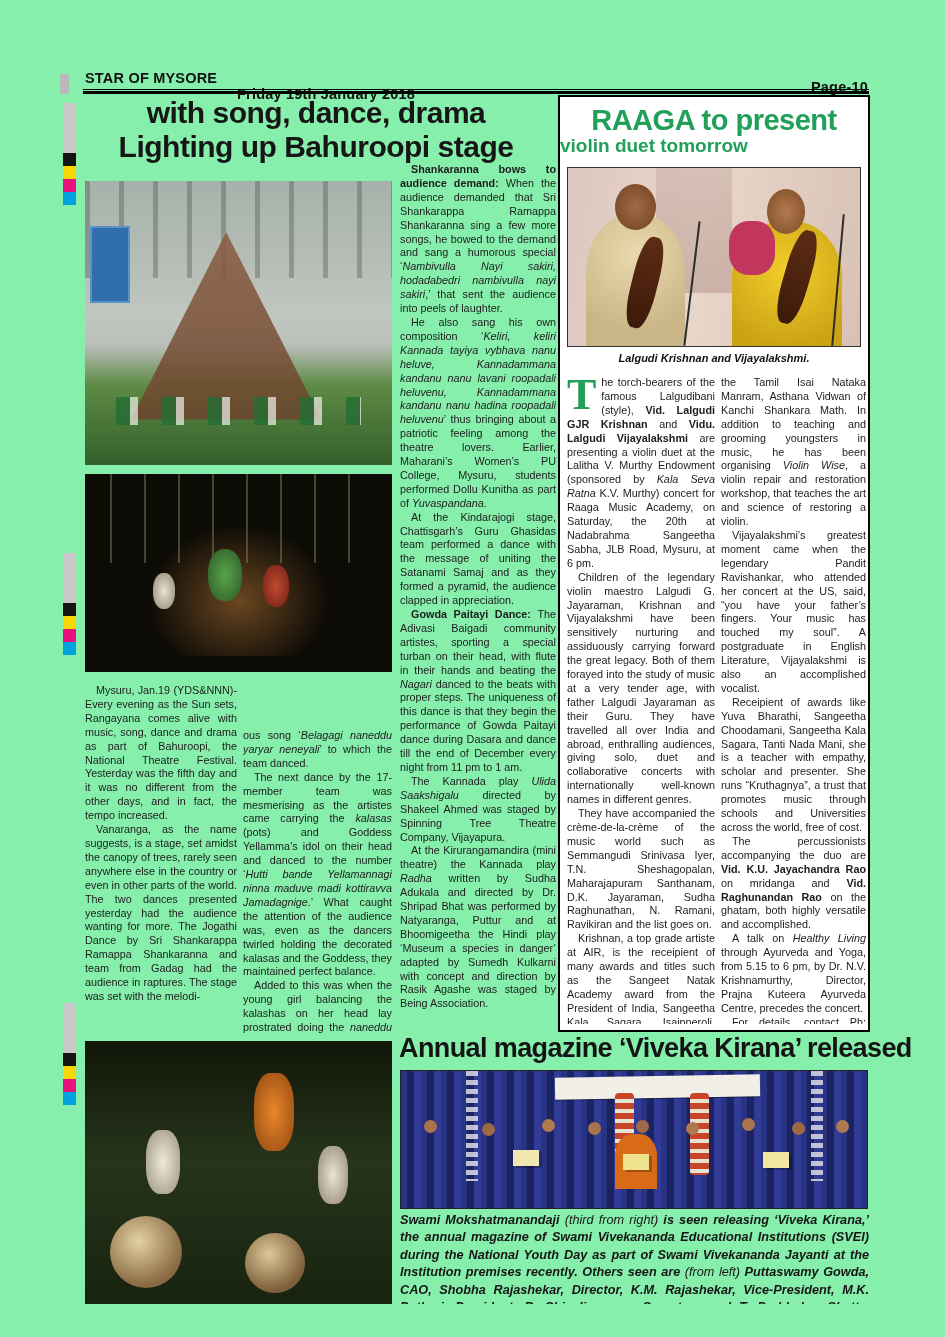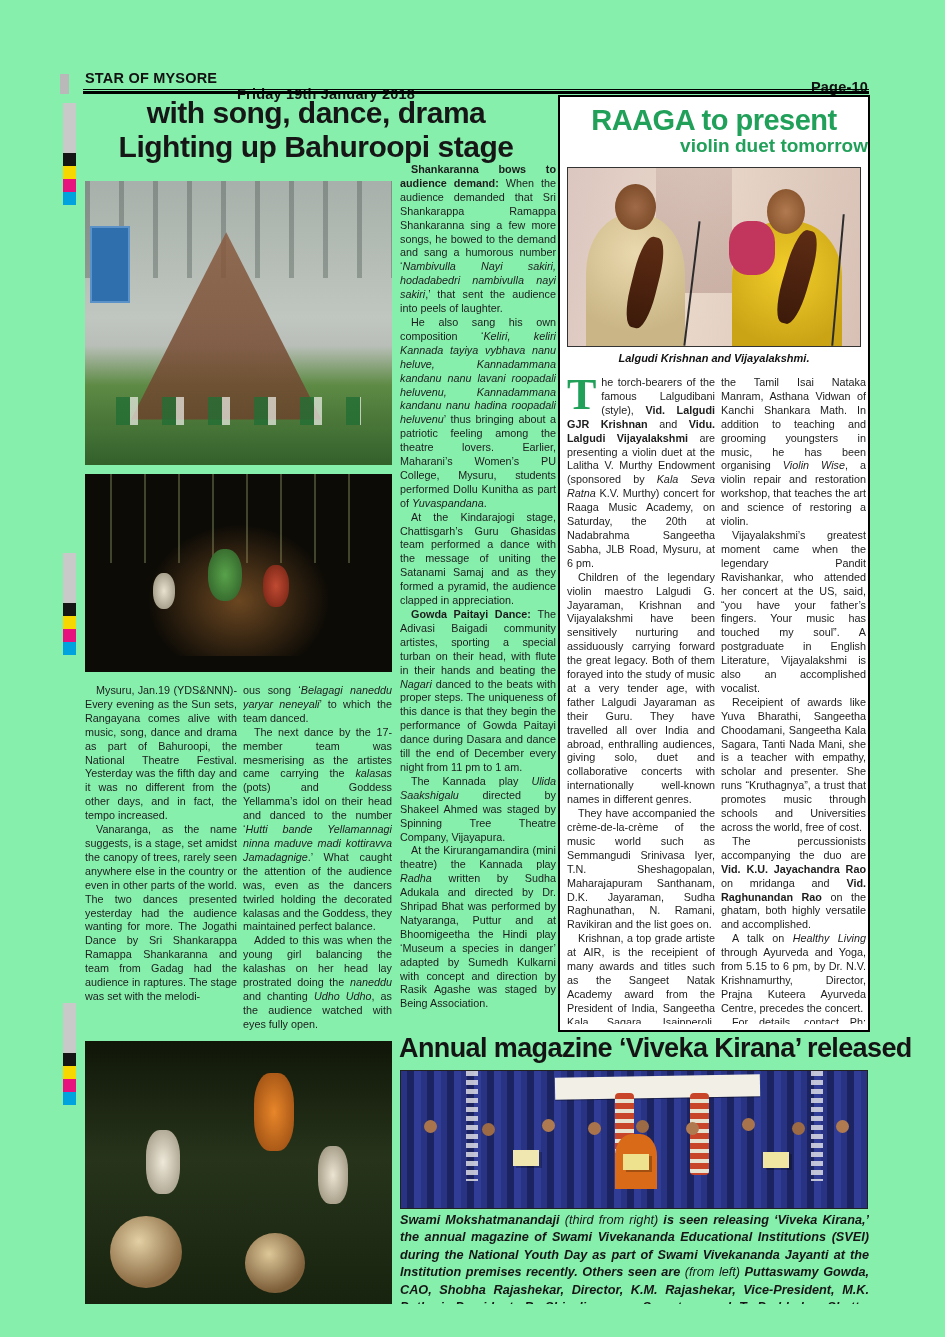--- a/index.html
+++ b/index.html
@@ -27,21 +27,21 @@
   
   .headline-1 { position:absolute; left:85px; top:96px; width:462px; text-align:center;
     font-weight:bold; font-size:30px; line-height:34px; letter-spacing:-.5px; color:#161616; }
   .viveka-headline { position:absolute; left:399px; top:1033px; width:470px;
     font-weight:bold; font-size:27px; letter-spacing:-.6px; white-space:nowrap; color:#141414; }
 
   
   .textcol { position:absolute; overflow:hidden; text-align:justify;
     font-size:10.8px; line-height:13.9px; color:#1c1c1c; }
   .textcol p { text-indent:11px; }
-  .textcol p.noindent { text-indent:0; }
+  .textcol p.noindent { text-indent:0;margin-top:45px; }
   .b { font-weight:bold; } .i { font-style:italic; }
   .col-a { left:85px;  top:684px; width:152px; height:349px; }
   .col-b { left:243px; top:684px; width:149px; height:349px; }
   .col-c { left:400px; top:163px; width:156px; height:871px; }
 
   
   .photo { position:absolute; overflow:hidden; }
   .ph1 { left:85px; top:181px; width:307px; height:284px;
     background:linear-gradient(180deg,#a7b0aa 0%,#c0c6c0 48%,#b9bfb8 58%,#5d8a44 72%,#33602b 100%); }
   .ph1-windows { position:absolute; left:0; top:0; right:0; height:34%;
@@ -74,21 +74,21 @@
   .ph3-fig-white1 { position:absolute; left:20%; top:34%; width:34px; height:64px; border-radius:40%;
     background:radial-gradient(#efe9da,#9a927c); }
   .ph3-fig-white2 { position:absolute; left:76%; top:40%; width:30px; height:58px; border-radius:40%;
     background:radial-gradient(#ece4d2,#8f8770); }
 
   
   .raaga-box { position:absolute; left:558px; top:95px; width:312px; height:937px;
     border:2px solid #000; background:#fff; }
   .raaga-h1 { margin-top:7px; text-align:center; font-weight:bold; font-size:29px;
     letter-spacing:-.5px; color:var(--green,#21a05a); }
-  .raaga-h2 { text-align:right; font-weight:bold; font-size:19px; margin-top:-2px;
+  .raaga-h2 { text-align:left; font-weight:bold; font-size:19px; margin-top:-2px;
     color:var(--green,#21a05a); }
   .raaga-photo { position:absolute; left:7px; top:70px; width:294px; height:180px;
     border:1px solid #333;
     background:linear-gradient(100deg,#dcc6c0 0%,#e9d8ca 42%,#d8c0b5 100%); }
   .v-poster { position:absolute; left:30%; top:0; width:26%; height:70%;
     background:linear-gradient(#cfb6ad,#bfa298); opacity:.7; }
   .v-man { position:absolute; left:6%; top:26%; width:34%; height:74%; border-radius:45% 45% 0 0;
     background:radial-gradient(circle at 50% 30%, #ead9ae, #c9b585 75%); }
   .v-man-head { position:absolute; left:16%; top:9%; width:14%; height:26%; border-radius:50%;
     background:radial-gradient(#a06a48,#71421f); }
@@ -201,21 +201,21 @@
   <div class="textcol col-a">
       <p><span>Mysuru, Jan.19 (YDS&amp;NNN)- Every evening as the Sun sets, Rangayana comes alive with music, song, dance and drama as part of Bahuroopi, the National Theatre Festival. Yesterday was the fifth day and it was no different from the other days, and in fact, the tempo increased.</span></p>
       <p><span>Vanaranga, as the name suggests, is a stage, set amidst the canopy of trees, rarely seen anywhere else in the country or even in other parts of the world. The two dances presented yesterday had the audience wanting for more. The Jogathi Dance by Sri Shankarappa Ramappa Shankaranna and team from Gadag had the audience in raptures. The stage was set with the melodi-</span></p>
     </div>
   <div class="textcol col-b">
       <p class="noindent"><span>ous song ‘</span><span class="i">Belagagi naneddu yaryar neneyali</span><span>’ to which the team danced.</span></p>
       <p><span>The next dance by the 17-member team was mesmerising as the artistes came carrying the </span><span class="i">kalasas</span><span> (pots) and Goddess Yellamma’s idol on their head and danced to the number ‘</span><span class="i">Hutti bande Yellamannagi ninna maduve madi kottiravva Jamadagnige</span><span>.’ What caught the attention of the audience was, even as the dancers twirled holding the decorated kalasas and the Goddess, they maintained perfect balance.</span></p>
       <p><span>Added to this was when the young girl balancing the kalashas on her head lay prostrated doing the </span><span class="i">naneddu</span><span> and chanting </span><span class="i">Udho Udho</span><span>, as the audience watched with eyes fully open.</span></p>
     </div>
   <div class="textcol col-c">
-      <p><span class="b">Shankaranna bows to audience demand: </span><span>When the audience demanded that Sri Shankarappa Ramappa Shankaranna sing a few more songs, he bowed to the demand and sang a humorous number ‘</span><span class="i">Nambivulla Nayi sakiri, hodadabedri nambivulla nayi sakiri</span><span>,’ that sent the audience into peels of laughter.</span></p>
+      <p><span class="b">Shankaranna bows to audience demand: </span><span>When the audience demanded that Sri Shankarappa Ramappa Shankaranna sing a few more songs, he bowed to the demand and sang a humorous special ‘</span><span class="i">Nambivulla Nayi sakiri, hodadabedri nambivulla nayi sakiri</span><span>,’ that sent the audience into peels of laughter.</span></p>
       <p><span>He also sang his own composition ‘</span><span class="i">Keliri, keliri Kannada tayiya vybhava nanu heluve, Kannadammana kandanu nanu lavani roopadali heluvenu, Kannadammana kandanu nanu hadina roopadali heluvenu</span><span>’ thus bringing about a patriotic feeling among the theatre lovers. Earlier, Maharani’s Women’s PU College, Mysuru, students performed Dollu Kunitha as part of </span><span class="i">Yuvaspandana</span><span>.</span></p>
       <p><span>At the Kindarajogi stage, Chattisgarh’s Guru Ghasidas team performed a dance with the message of uniting the Satanami Samaj and as they formed a pyramid, the audience clapped in appreciation.</span></p>
       <p><span class="b">Gowda Paitayi Dance: </span><span>The Adivasi Baigadi community artistes, sporting a special turban on their head, with flute in their hands and beating the </span><span class="i">Nagari</span><span> danced to the beats with proper steps. The uniqueness of this dance is that they begin the performance of Gowda Paitayi dance during Dasara and dance till the end of December every night from 11 pm to 1 am.</span></p>
       <p><span>The Kannada play </span><span class="i">Ulida Saakshigalu</span><span> directed by Shakeel Ahmed was staged by Spinning Tree Theatre Company, Vijayapura.</span></p>
       <p><span>At the Kirurangamandira (mini theatre) the Kannada play </span><span class="i">Radha</span><span> written by Sudha Adukala and directed by Dr. Shripad Bhat was performed by Natyaranga, Puttur and at Bhoomigeetha the Hindi play ‘Museum a species in danger’ adapted by Sumedh Kulkarni with concept and direction by Rasik Agashe was staged by Being Association.</span></p>
     </div>
 
   <div class="photo ph3" aria-label="Drummers perform on a dimly lit stage">
     <div class="ph3-fig-orange"></div>
     <div class="ph3-fig-white1"></div>

